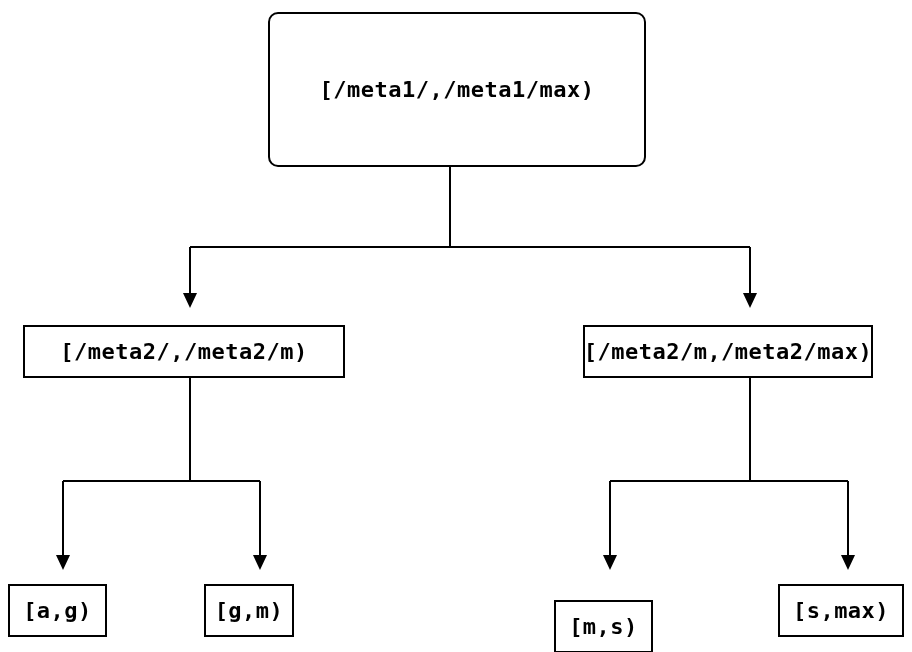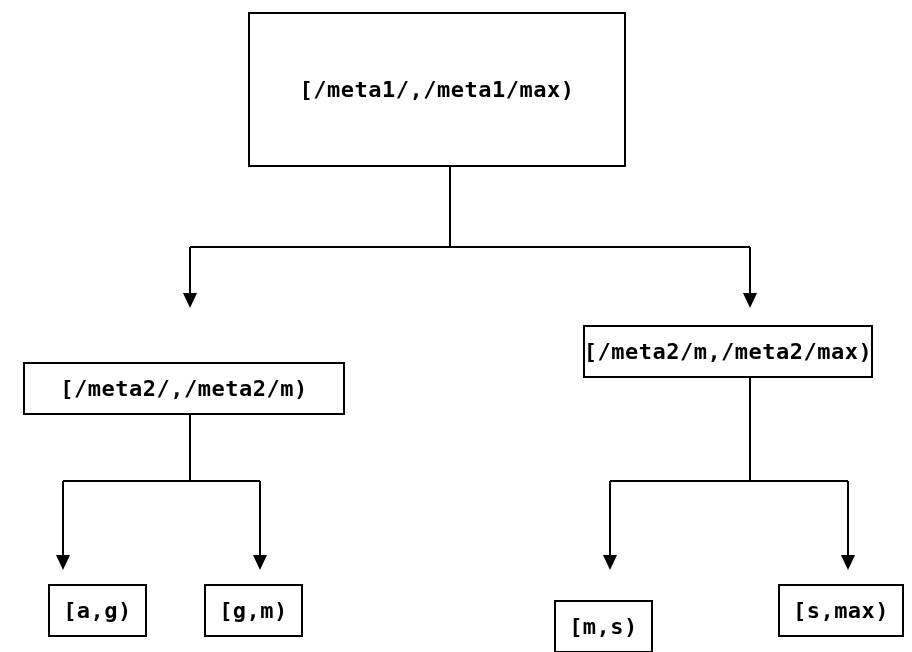--- a/index.html
+++ b/index.html
@@ -32,25 +32,25 @@
     align-items: center;
     justify-content: center;
   }
   .node span {
     font-weight: bold;
     font-size: 22px;
     color: #000000;
     white-space: nowrap;
     letter-spacing: 0.5px;
   }
-  .node-root    { left: 248px; top: 12px;  width: 378px; height: 155px; }
-  .node-left    { left: 23px;  top: 325px; width: 322px; height: 53px; margin-top: 37px; }
+  .node-root    { left: 268px; top: 12px;  width: 378px; height: 155px; border-radius: 10px; }
+  .node-left    { left: 23px;  top: 325px; width: 322px; height: 53px; }
   .node-right   { left: 583px; top: 325px; width: 290px; height: 53px; }
-  .node-ag      { left: 8px;   top: 584px; width: 99px;  height: 53px; margin-left: 40px; }
-  .node-gm      { left: 204px; top: 584px; width: 99px;  height: 53px; }
+  .node-ag      { left: 8px;   top: 584px; width: 99px;  height: 53px; }
+  .node-gm      { left: 204px; top: 584px; width: 90px;  height: 53px; }
   .node-ms      { left: 554px; top: 584px; width: 99px;  height: 53px; margin-top: 16px; }
   .node-smax    { left: 778px; top: 584px; width: 126px; height: 53px; }
 </style>
 </head>
 <body>
 
 <div class="canvas">
 
   <svg class="connectors" viewBox="0 0 912 652" xmlns="http://www.w3.org/2000/svg">
 

